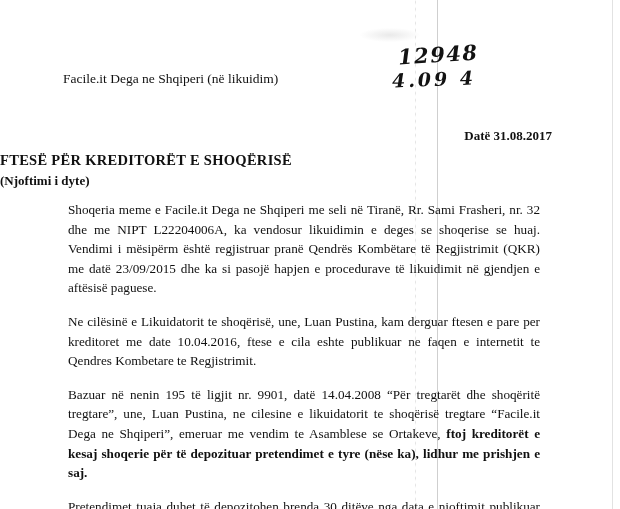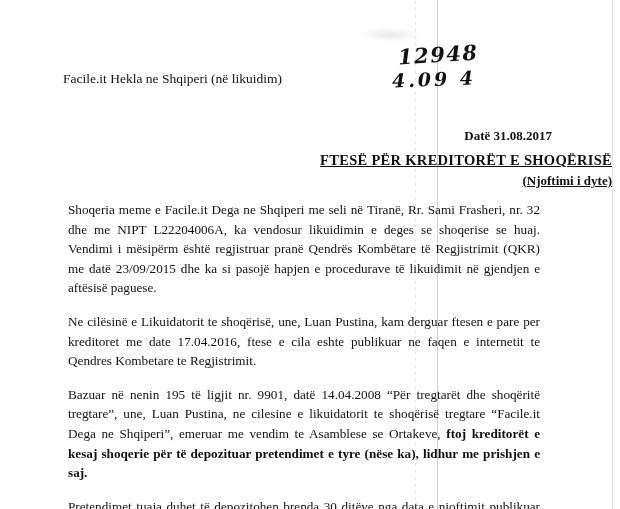--- a/index.html
+++ b/index.html
@@ -96,33 +96,31 @@
     font-weight: bold;
     white-space: nowrap;
   }
 
   
   #title-block {
     position: absolute;
     left: 0;
     right: 8px;
     top: 152px;
-    text-align: right;
-    text-decoration: underline;
+    text-align: left;
   }
   #doc-title {
     font-size: 14.5px;
     font-weight: bold;
     letter-spacing: .3px;
   }
   #doc-subtitle {
     font-size: 13px;
     font-weight: bold;
     margin-top: 4px;
-    padding-left: 11px;
   }
 
   
   #body-text {
     position: absolute;
     left: 68px;
     top: 200px;
     width: 472px;
     font-size: 13.2px;
     line-height: 19.6px;
@@ -142,30 +140,30 @@
 
   <div class="scanline dotted"></div>
   <div class="scanline solid"></div>
   <div class="scanline edge"></div>
   <div class="scan-smudge"></div>
 
   <div class="handwriting" id="hw-number">12948</div>
   <div class="handwriting" id="hw-code">4.09  4</div>
 
   <div id="letterhead">
-    <div>Facile.it Hekla ne Shqiperi (në likuidim)</div>
+    <div>Facile.it Dega ne Shqiperi (në likuidim)</div>
   </div>
 
   <div id="date-line">Datë 31.08.2017</div>
 
   <div id="title-block">
     <div id="doc-title">FTESË PËR KREDITORËT E SHOQËRISË</div>
     <div id="doc-subtitle">(Njoftimi i dyte)</div>
   </div>
 
   <div id="body-text">
     <p>Shoqeria meme e Facile.it Dega ne Shqiperi me seli në Tiranë, Rr. Sami Frasheri, nr. 32 dhe me NIPT L22204006A, ka vendosur likuidimin e deges se shoqerise se huaj. Vendimi i mësipërm është regjistruar pranë Qendrës Kombëtare të Regjistrimit (QKR) me datë 23/09/2015 dhe ka si pasojë hapjen e procedurave të likuidimit në gjendjen e aftësisë paguese.</p>
-    <p>Ne cilësinë e Likuidatorit te shoqërisë, une, Luan Pustina, kam derguar ftesen e pare per kreditoret me date 17.04.2016, ftese e cila eshte publikuar ne faqen e internetit te Qendres Kombetare te Regjistrimit.</p>
+    <p>Ne cilësinë e Likuidatorit te shoqërisë, une, Luan Pustina, kam derguar ftesen e pare per kreditoret me date 10.04.2016, ftese e cila eshte publikuar ne faqen e internetit te Qendres Kombetare te Regjistrimit.</p>
     <p><span>Bazuar në nenin 195 të ligjit nr. 9901, datë 14.04.2008 “Për tregtarët dhe shoqëritë tregtare”, une, Luan Pustina, ne cilesine e likuidatorit te shoqërisë tregtare “Facile.it Dega ne Shqiperi”, emeruar me vendim te Asamblese se Ortakeve, </span><span class="b">ftoj kreditorët e kesaj shoqerie për të depozituar pretendimet e tyre (nëse ka), lidhur me prishjen e saj.</span></p>
     <p>Pretendimet tuaja duhet të depozitohen brenda 30 ditëve nga data e njoftimit publikuar në faqen zyrtare të internetit të Qendrës Kombëtare te Regjistrimit (QKR), në adresën e likuidatorit te shoqërisë: Rruga “Abdyl Frashëri” nr 31. Pll Hekla.</p>
   </div>
 
 </div>
 
 </body></html>

